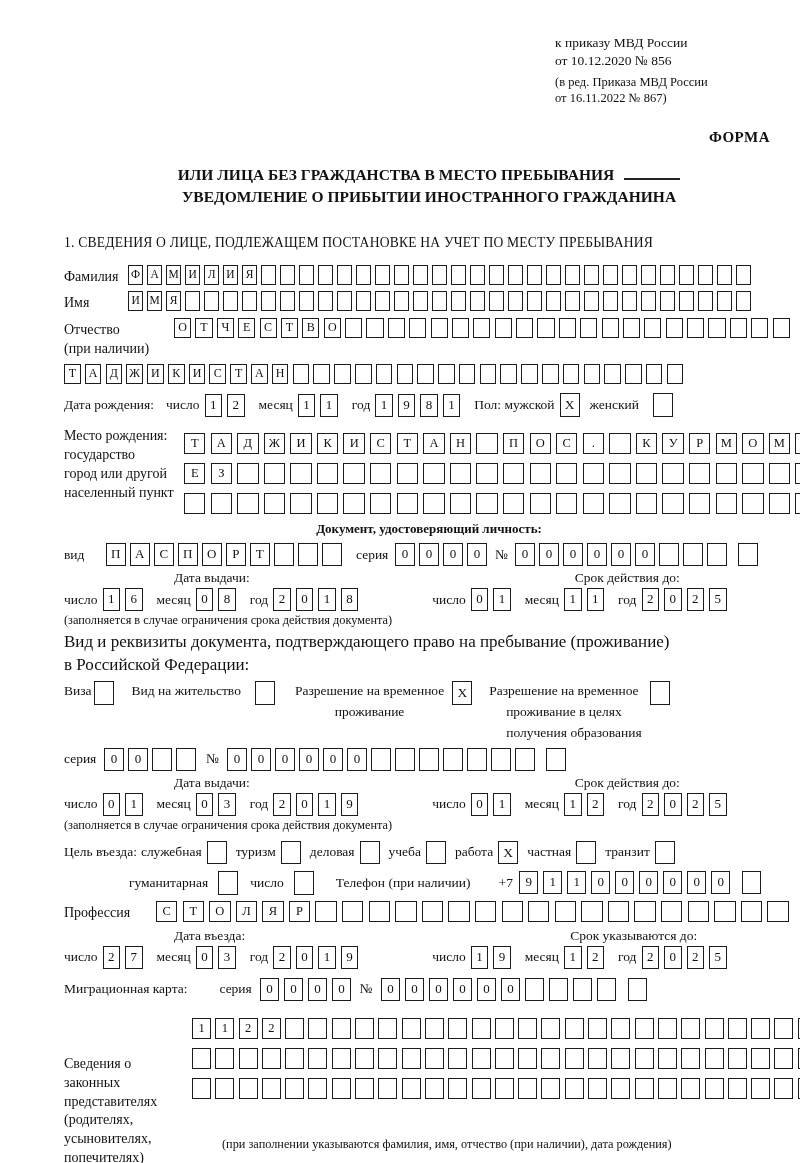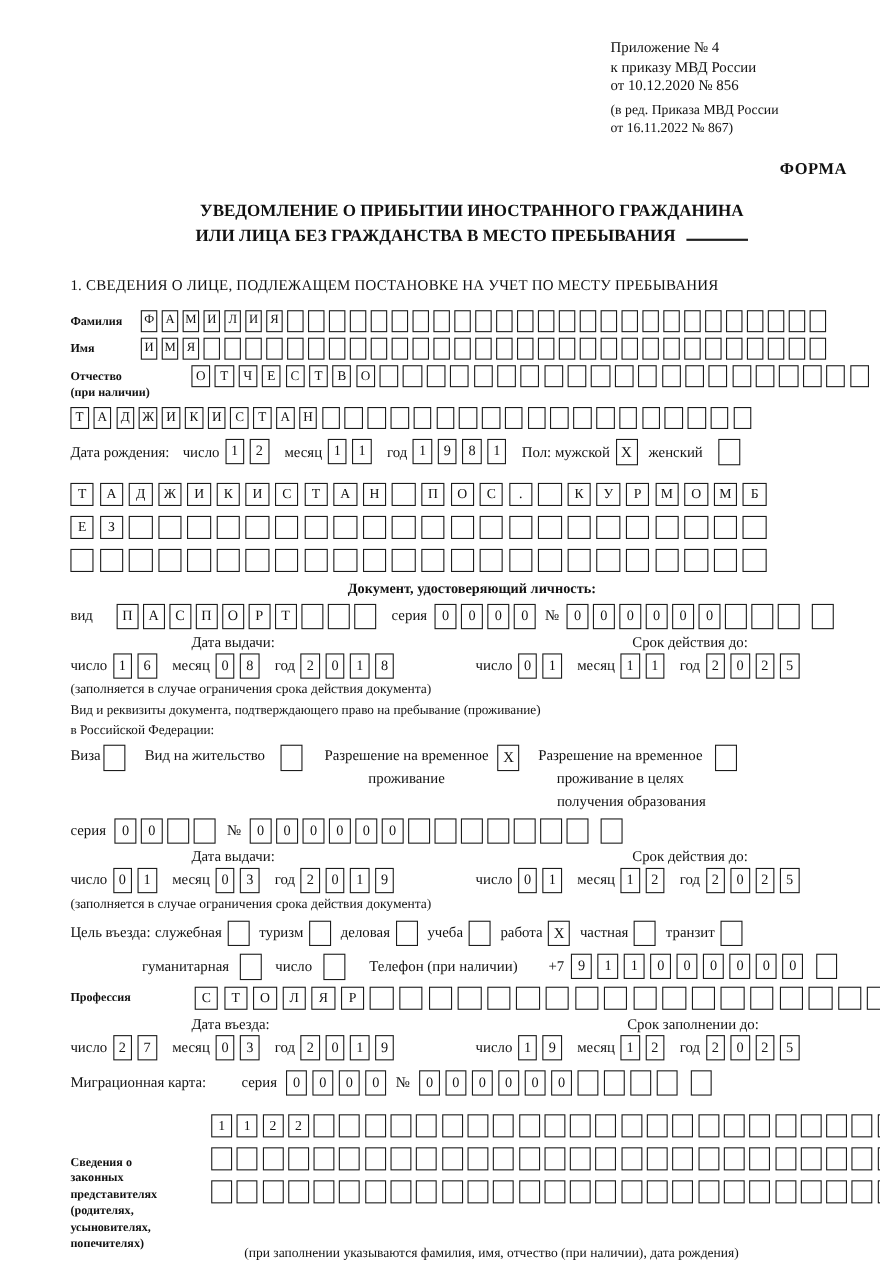--- a/index.html
+++ b/index.html
@@ -15,21 +15,21 @@
   .hdr-block .small{font-size:12.5px;}
   .hdr-gap{height:5px;}
   .forma{width:245px;margin-left:auto;margin-right:24px;text-align:right;font-weight:bold;font-size:15px;margin-top:22px;letter-spacing:.5px;}
 
   .title{ text-align:center;font-weight:bold;font-size:15.5px;line-height:1.45;margin-top:18px;}
   .title .blank{display:inline-block;width:56px;border-bottom:2px solid #222;height:12px;margin-left:10px;}
 
   .sec-heading{font-weight:normal;font-size:13.6px;margin-top:26px;margin-bottom:14px;letter-spacing:.2px;}
 
   .row{display:flex;align-items:flex-start;margin-bottom:5px;}
-  .lbl{font-size:11px;line-height:1.35;flex:0 0 auto;padding-top:3px;font-weight:bold;}
+  .lbl{font-size:14px;line-height:1.35;flex:0 0 auto;padding-top:3px;}
   .lbl .ln{display:block;}
 
   
   .cellrow{display:inline-block;white-space:nowrap;line-height:0;}
   .cell{
     display:inline-block;box-sizing:border-box;
     border:1.6px solid #1c1c1c;background:#fff;
     text-align:center;vertical-align:top;
     font-size:12px;line-height:17px;font-family:"Liberation Serif",serif;
   }
@@ -51,53 +51,52 @@
 
   .center-bold{font-weight:bold;font-size:13px;text-align:center;margin:7px 0 6px 0;}
 
   .dates-labels{display:flex;font-size:13.5px;margin-top:4px;}
   .dates-row{display:flex;align-items:center;font-size:13.5px;margin-top:2px;margin-bottom:2px;}
   .dgroup{display:flex;align-items:center;}
   .dgroup .dl{margin-right:5px;font-size:13.5px;}
   .dgroup .cellrow{margin-right:9px;}
   .note{font-size:12.3px;margin:1px 0 4px 0;}
 
-  .plain{font-size:12px;margin:3px 0;}
+  .plain{font-size:17px;margin:3px 0;}
 
   .cb-row{display:flex;align-items:flex-start;margin-top:6px;margin-bottom:4px;}
   .cbitem{display:flex;align-items:flex-start;}
   .cbitem .txt{font-size:13.5px;line-height:1.55;}
   .cbitem .txt.center{text-align:center;}
   .cbitem .cbox{margin-left:8px;margin-top:0;}
 
   .purpose-row{display:flex;align-items:center;font-size:13.5px;margin-top:8px;margin-bottom:2px;flex-wrap:nowrap;}
   .purpose-row .cbox{margin:0 9px 0 5px;height:23px;}
   .purpose-row .cbox:last-child{margin-right:0;}
   .phone-row{display:flex;align-items:center;font-size:13.5px;margin:7px 0 4px 0;}
 
   .legend-note{font-size:12.3px;margin-top:6px;margin-left:160px;}
 </style>
 </head>
 <body>
 
 <div class="page">
 
   <div class="hdr-block">
-    <div>Приложение № 4</div>
     <div>к приказу МВД России</div>
     <div>от 10.12.2020 № 856</div>
     <div class="hdr-gap"></div>
     <div class="small">(в ред. Приказа МВД России</div>
     <div class="small">от 16.11.2022 № 867)</div>
   </div>
   <div class="forma">ФОРМА</div>
 
   <div class="title">
+    <div><span>ИЛИ ЛИЦА БЕЗ ГРАЖДАНСТВА В МЕСТО ПРЕБЫВАНИЯ</span><span class="blank"></span></div>
     <div>УВЕДОМЛЕНИЕ О ПРИБЫТИИ ИНОСТРАННОГО ГРАЖДАНИНА</div>
-    <div><span>ИЛИ ЛИЦА БЕЗ ГРАЖДАНСТВА В МЕСТО ПРЕБЫВАНИЯ</span><span class="blank"></span></div>
   </div>
 
   <div class="sec-heading">1. СВЕДЕНИЯ О ЛИЦЕ, ПОДЛЕЖАЩЕМ ПОСТАНОВКЕ НА УЧЕТ ПО МЕСТУ ПРЕБЫВАНИЯ</div>
 
   <div class="row">
     <div class="lbl" style="width:64px;">Фамилия</div>
     <div class="cellrow r33"><span class="cell">Ф</span><span class="cell">А</span><span class="cell">М</span><span class="cell">И</span><span class="cell">Л</span><span class="cell">И</span><span class="cell">Я</span><span class="cell"></span><span class="cell"></span><span class="cell"></span><span class="cell"></span><span class="cell"></span><span class="cell"></span><span class="cell"></span><span class="cell"></span><span class="cell"></span><span class="cell"></span><span class="cell"></span><span class="cell"></span><span class="cell"></span><span class="cell"></span><span class="cell"></span><span class="cell"></span><span class="cell"></span><span class="cell"></span><span class="cell"></span><span class="cell"></span><span class="cell"></span><span class="cell"></span><span class="cell"></span><span class="cell"></span><span class="cell"></span><span class="cell"></span></div>
   </div>
 
   <div class="row">
@@ -129,20 +128,26 @@
       <span class="cellrow date"><span class="cell">1</span><span class="cell">9</span><span class="cell">8</span><span class="cell">1</span></span>
     </span>
     <span>Пол: мужской</span>
     <span class="cbox" style="margin-left:5px;">X</span>
     <span style="width:10px;"></span>
     <span>женский</span>
     <span class="cbox" style="margin-left:14px;"></span>
   </div>
 
   <div class="row" style="margin-top:7px;margin-bottom:0;">
+    <div class="lbl" style="width:120px;">
+      <span class="ln">Место рождения:</span>
+      <span class="ln">государство</span>
+      <span class="ln">город или другой</span>
+      <span class="ln">населенный пункт</span>
+    </div>
     <div>
       <div class="cellrow r24"><span class="cell">Т</span><span class="cell">А</span><span class="cell">Д</span><span class="cell">Ж</span><span class="cell">И</span><span class="cell">К</span><span class="cell">И</span><span class="cell">С</span><span class="cell">Т</span><span class="cell">А</span><span class="cell">Н</span><span class="cell"></span><span class="cell">П</span><span class="cell">О</span><span class="cell">С</span><span class="cell">.</span><span class="cell"></span><span class="cell">К</span><span class="cell">У</span><span class="cell">Р</span><span class="cell">М</span><span class="cell">О</span><span class="cell">М</span><span class="cell">Б</span></div>
       <div class="cellrow r24" style="margin-top:6px;"><span class="cell">Е</span><span class="cell">З</span><span class="cell"></span><span class="cell"></span><span class="cell"></span><span class="cell"></span><span class="cell"></span><span class="cell"></span><span class="cell"></span><span class="cell"></span><span class="cell"></span><span class="cell"></span><span class="cell"></span><span class="cell"></span><span class="cell"></span><span class="cell"></span><span class="cell"></span><span class="cell"></span><span class="cell"></span><span class="cell"></span><span class="cell"></span><span class="cell"></span><span class="cell"></span><span class="cell"></span></div>
       <div class="cellrow r24" style="margin-top:7px;"><span class="cell"></span><span class="cell"></span><span class="cell"></span><span class="cell"></span><span class="cell"></span><span class="cell"></span><span class="cell"></span><span class="cell"></span><span class="cell"></span><span class="cell"></span><span class="cell"></span><span class="cell"></span><span class="cell"></span><span class="cell"></span><span class="cell"></span><span class="cell"></span><span class="cell"></span><span class="cell"></span><span class="cell"></span><span class="cell"></span><span class="cell"></span><span class="cell"></span><span class="cell"></span><span class="cell"></span></div>
     </div>
   </div>
 
   <div class="center-bold">Документ, удостоверяющий личность:</div>
 
   <div class="dates-row">
@@ -265,28 +270,28 @@
   <div class="phone-row">
     <span style="margin-left:65px;">гуманитарная</span>
     <span class="cbox" style="margin:0 12px 0 10px;"></span>
     <span>число</span>
     <span class="cbox" style="margin:0 22px 0 10px;"></span>
     <span>Телефон (при наличии)</span>
     <span style="margin:0 6px 0 28px;">+7</span>
     <span class="cellrow vid gaplast"><span class="cell">9</span><span class="cell">1</span><span class="cell">1</span><span class="cell">0</span><span class="cell">0</span><span class="cell">0</span><span class="cell">0</span><span class="cell">0</span><span class="cell">0</span><span class="cell"></span></span>
   </div>
 
-  <div class="row" style="margin-top:6px;gap:21px;">
+  <div class="row" style="margin-top:6px;">
     <div class="lbl" style="width:92px;">Профессия</div>
     <div class="cellrow r24"><span class="cell">С</span><span class="cell">Т</span><span class="cell">О</span><span class="cell">Л</span><span class="cell">Я</span><span class="cell">Р</span><span class="cell"></span><span class="cell"></span><span class="cell"></span><span class="cell"></span><span class="cell"></span><span class="cell"></span><span class="cell"></span><span class="cell"></span><span class="cell"></span><span class="cell"></span><span class="cell"></span><span class="cell"></span><span class="cell"></span><span class="cell"></span><span class="cell"></span><span class="cell"></span><span class="cell"></span><span class="cell"></span></div>
   </div>
 
   <div class="dates-labels">
     <span style="margin-left:110px;">Дата въезда:</span>
-    <span style="margin-left:325px;">Срок заполнении до:</span>
+    <span style="margin-left:325px;">Срок указываются до:</span>
   </div>
   <div class="dates-row">
     <span class="dgroup">
       <span class="dl">число</span>
       <span class="cellrow date"><span class="cell">2</span><span class="cell">7</span></span>
       <span class="dl">месяц</span>
       <span class="cellrow date"><span class="cell">0</span><span class="cell">3</span></span>
       <span class="dl">год</span>
       <span class="cellrow date"><span class="cell">2</span><span class="cell">0</span><span class="cell">1</span><span class="cell">9</span></span>
     </span>

